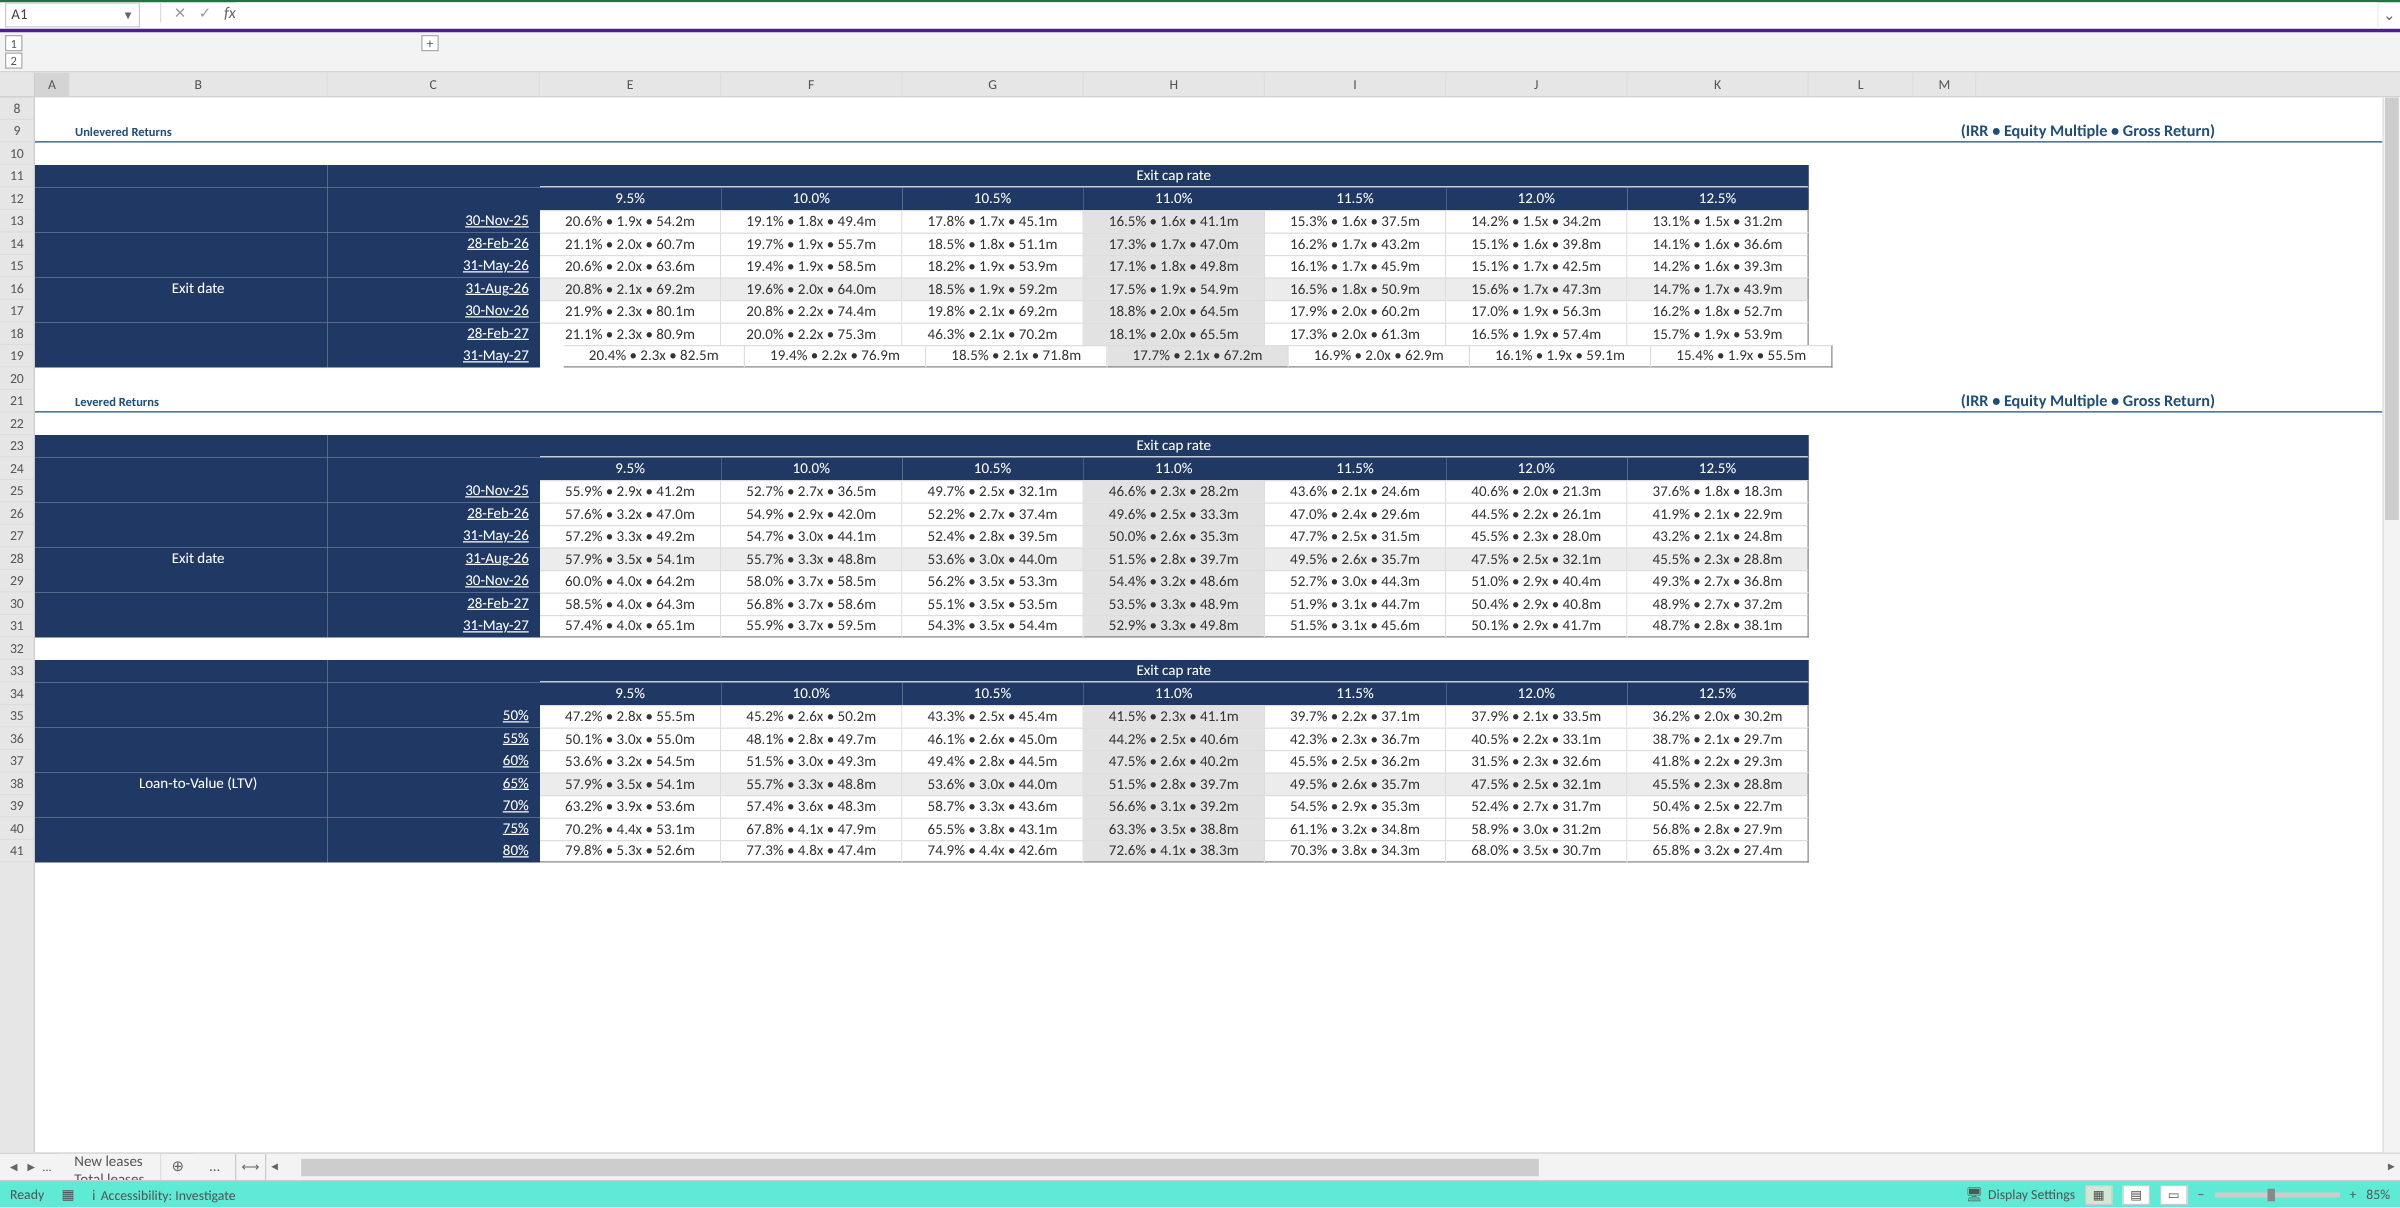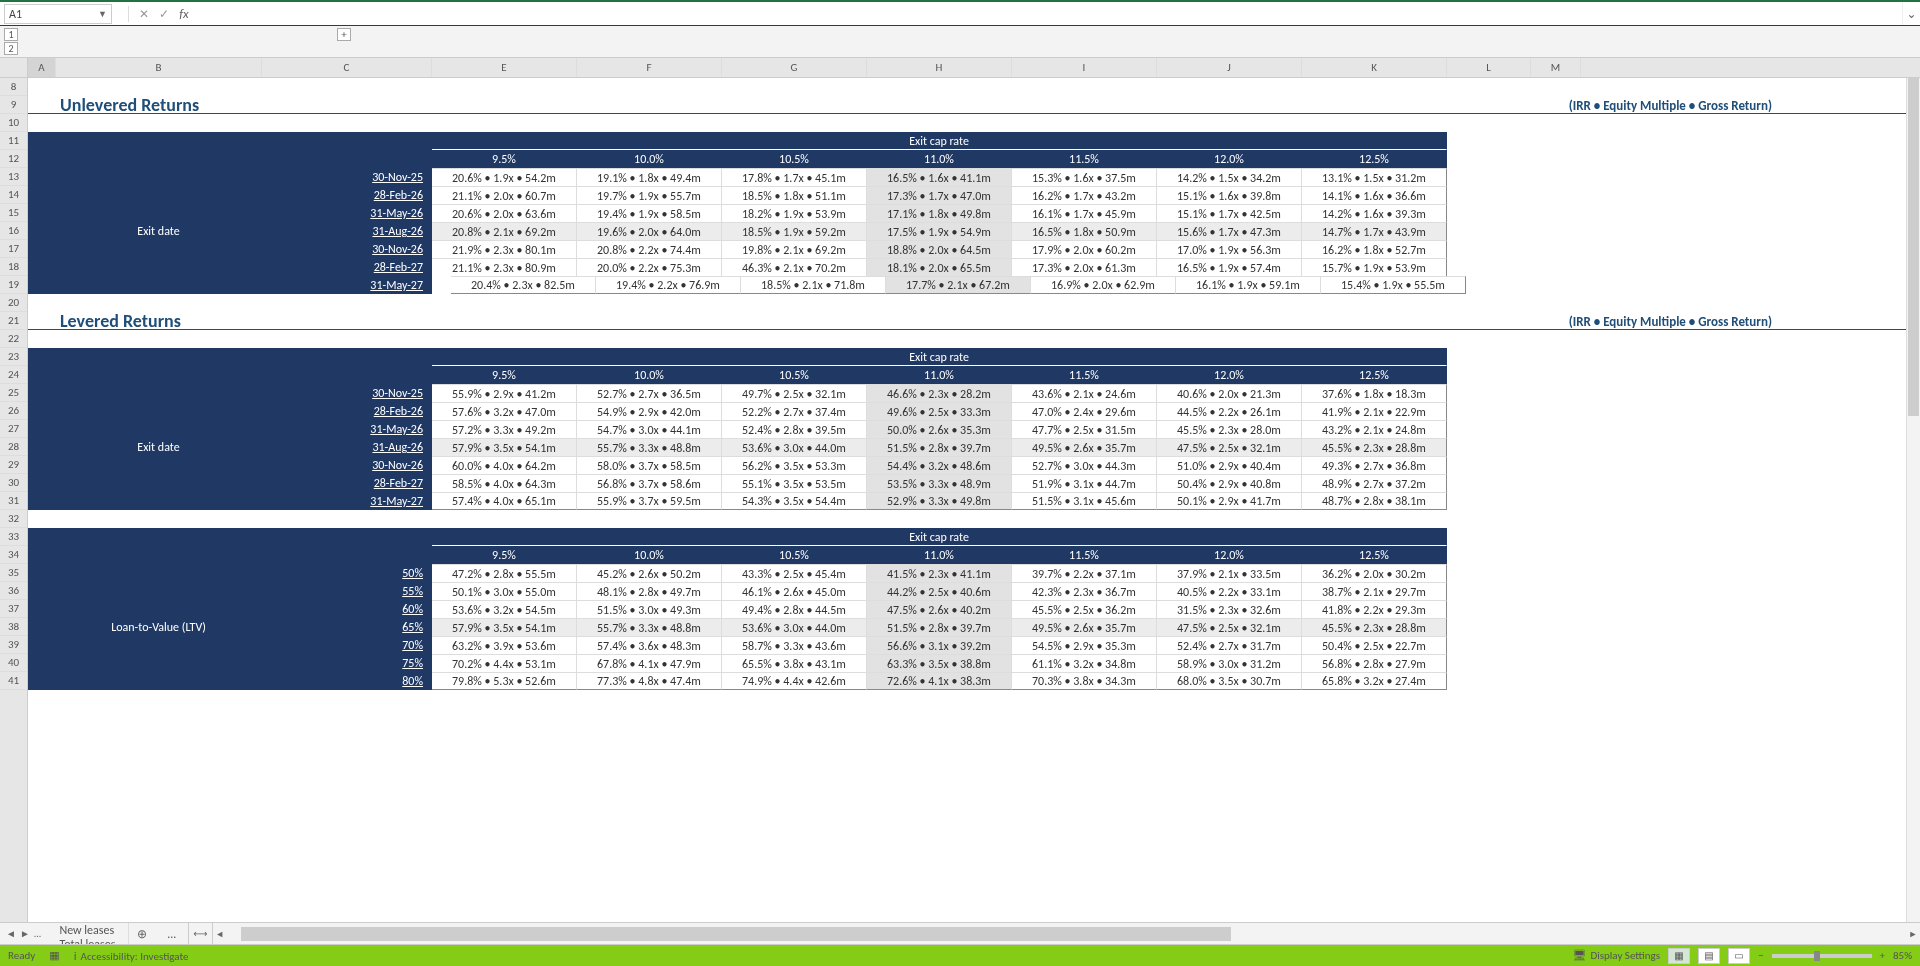--- a/index.html
+++ b/index.html
@@ -1,19 +1,19 @@
 <!DOCTYPE html>
 <html><head>
 <meta charset="utf-8">
 <style>
   * { box-sizing: border-box; margin: 0; padding: 0; }
   html, body { width: 100%; height: 100%; font-family: Calibri, Arial, sans-serif; font-size: 12px; background: #fff; overflow: hidden; }
   .app { display: flex; flex-direction: column; width: 1920px; height: 966px; border-top: 2px solid #217346; }
 
-  .formula-bar { display: flex; align-items: center; height: 24px; border-bottom: 1px solid #4c1d95; background: #fff; }
+  .formula-bar { display: flex; align-items: flex-start; height: 24px; border-bottom: 3px solid #4c1d95; background: #fff; }
   .name-box { width: 108px; height: 20px; border: 1px solid #ccc; margin-left: 4px; display: flex; align-items: center; justify-content: space-between; padding: 0 4px; font-size: 12px; color: #444; }
   .name-box .dd { color: #666; font-size: 9px; }
   .fx-controls { display: flex; align-items: center; gap: 10px; margin-left: 16px; color: #999; }
   .fx-controls .sep { width: 1px; height: 16px; background: #ddd; }
   .fx-controls .fx { color: #666; font-style: italic; font-size: 13px; }
   .formula-input { flex: 1; height: 20px; border: none; padding: 0 8px; }
   .formula-expand { width: 18px; text-align: center; color: #666; border-left: 1px solid #eee; height: 100%; display: flex; align-items: center; justify-content: center; }
 
   .outline-bar { height: 32px; border-bottom: 1px solid #ccc; background: #f3f3f3; display: flex; align-items: flex-start; padding: 2px 4px; position: relative; }
   .outline-btn { width: 14px; height: 13px; border: 1px solid #aaa; background: #fff; font-size: 10px; line-height: 11px; text-align: center; color: #555; margin-bottom: 1px; }
@@ -34,21 +34,21 @@
   .row { display: flex; height: 18px; }
   .cell { flex-shrink: 0; height: 18px; display: flex; align-items: center; padding: 0 4px; font-size: 12px; border-right: 1px solid transparent; }
 
   .cA { width: 28px; }
   .cB { width: 206px; }
   .cC { width: 170px; }
   .cE, .cF, .cG, .cH, .cI, .cJ, .cK { width: 145px; justify-content: center; }
   .cL { width: 84px; }
   .cM { width: 50px; }
 
-  .section-title { color: #1f4e79; font-weight: bold; font-size: 18px; }
+  .section-title { color: #1f4e79; font-weight: bold; font-size: 10px; }
   .section-note { color: #1f4e79; font-weight: bold; font-size: 13px; text-align: center; justify-content: flex-end; }
   .navy { background: #1f3864; color: #fff; }
   .hdr-label { font-weight: normal; justify-content: center; }
   .data-cell { color: #333; border-top: 1px solid #ddd; border-right: 1px solid #ddd; background: #fff; }
   .data-cell.hl1 { background: #e2e2e2; }
   .data-cell.hl2 { background: #ececec; }
   .row-label { color: #fff; justify-content: flex-end; padding-right: 8px; text-decoration: underline; }
   .side-label { color: #fff; justify-content: center; }
 
   .exit-cap-header { border-bottom: 1px solid #fff; }
@@ -57,21 +57,21 @@
   .tab-nav { display: flex; align-items: center; gap: 4px; padding: 0 6px; color: #666; }
   .tab-nav span { cursor: pointer; font-size: 10px; }
   .tab { padding: 0 12px; display: flex; align-items: center; border-right: 1px solid #ddd; background: #f3f3f3; color: #555; font-size: 12px; cursor: pointer; }
   .tab.bold { font-weight: bold; color: #333; }
   .tab-add { padding: 0 8px; display: flex; align-items: center; color: #666; }
   .hscroll-area { flex: 1; background: #f3f3f3; border-left: 1px solid #ccc; display: flex; align-items: center; }
   .hscroll-track { flex: 1; height: 14px; background: #f3f3f3; position: relative; margin: 0 14px; }
   .hscroll-thumb { position: absolute; left: 0; width: 60%; height: 100%; background: #cdcdcd; }
   .hscroll-btn { width: 14px; text-align: center; color: #666; font-size: 9px; }
 
-  .status-bar { height: 22px; background: #84cc16; border-top: 1px solid #ccc; display: flex; align-items: center; padding: 0 8px; font-size: 11px; color: #555; justify-content: space-between; }
+  .status-bar { height: 22px; background: #5eead4; border-top: 1px solid #ccc; display: flex; align-items: center; padding: 0 8px; font-size: 11px; color: #555; justify-content: space-between; }
   .status-left { display: flex; align-items: center; gap: 14px; }
   .status-right { display: flex; align-items: center; gap: 8px; }
   .view-btn { width: 22px; height: 16px; border: 1px solid #ccc; display: flex; align-items: center; justify-content: center; font-size: 10px; background: #fff; }
   .view-btn.active { background: #d4e6d4; }
   .zoom-slider { width: 100px; height: 4px; background: #ccc; position: relative; }
   .zoom-slider::after { content: ''; position: absolute; left: 42%; top: -3px; width: 6px; height: 10px; background: #888; }
 
   .vscroll { position: absolute; right: 0; top: 20px; bottom: 0; width: 14px; background: #f3f3f3; border-left: 1px solid #ddd; }
   .vscroll-thumb { position: absolute; top: 0; left: 1px; right: 1px; height: 40%; background: #cdcdcd; }
 </style>

